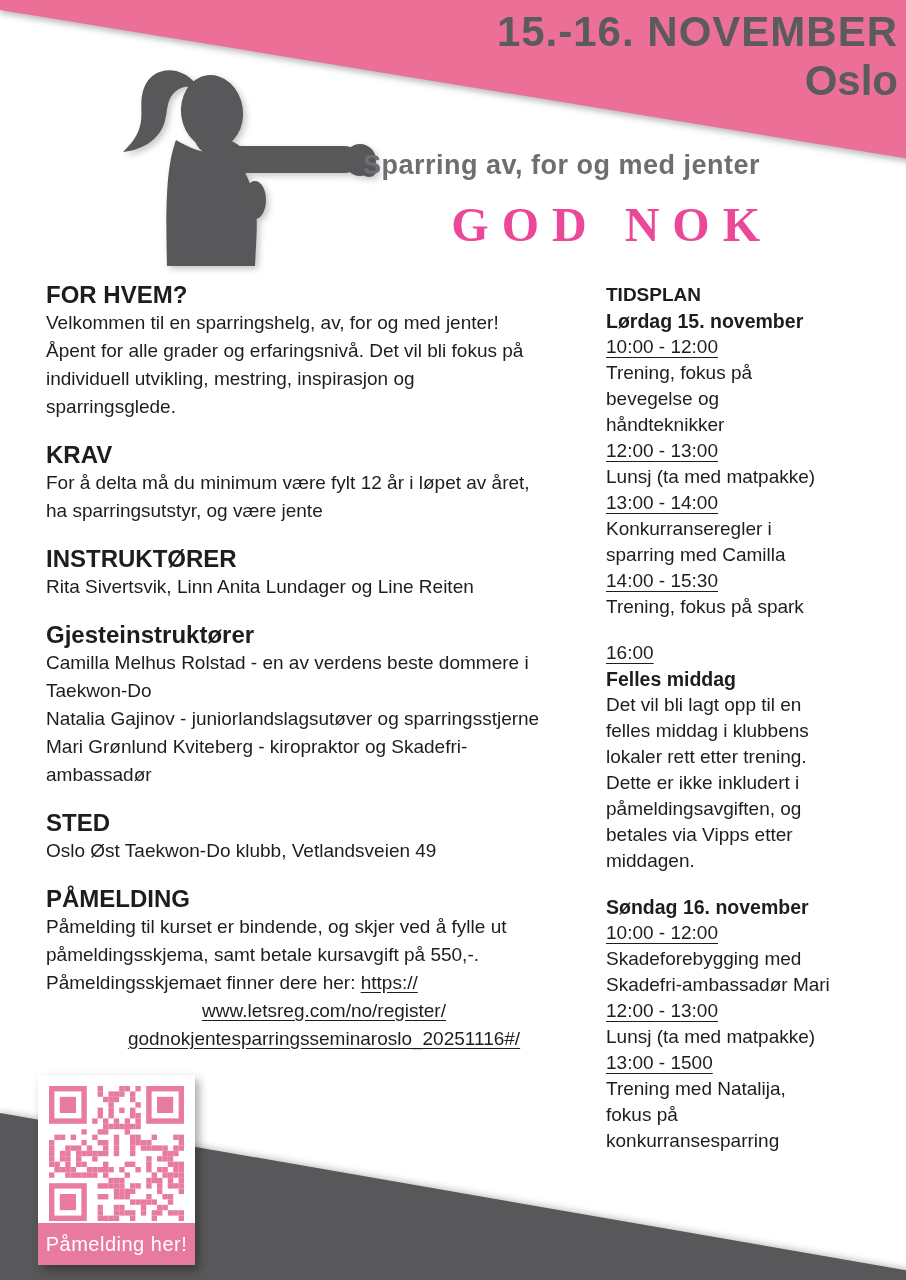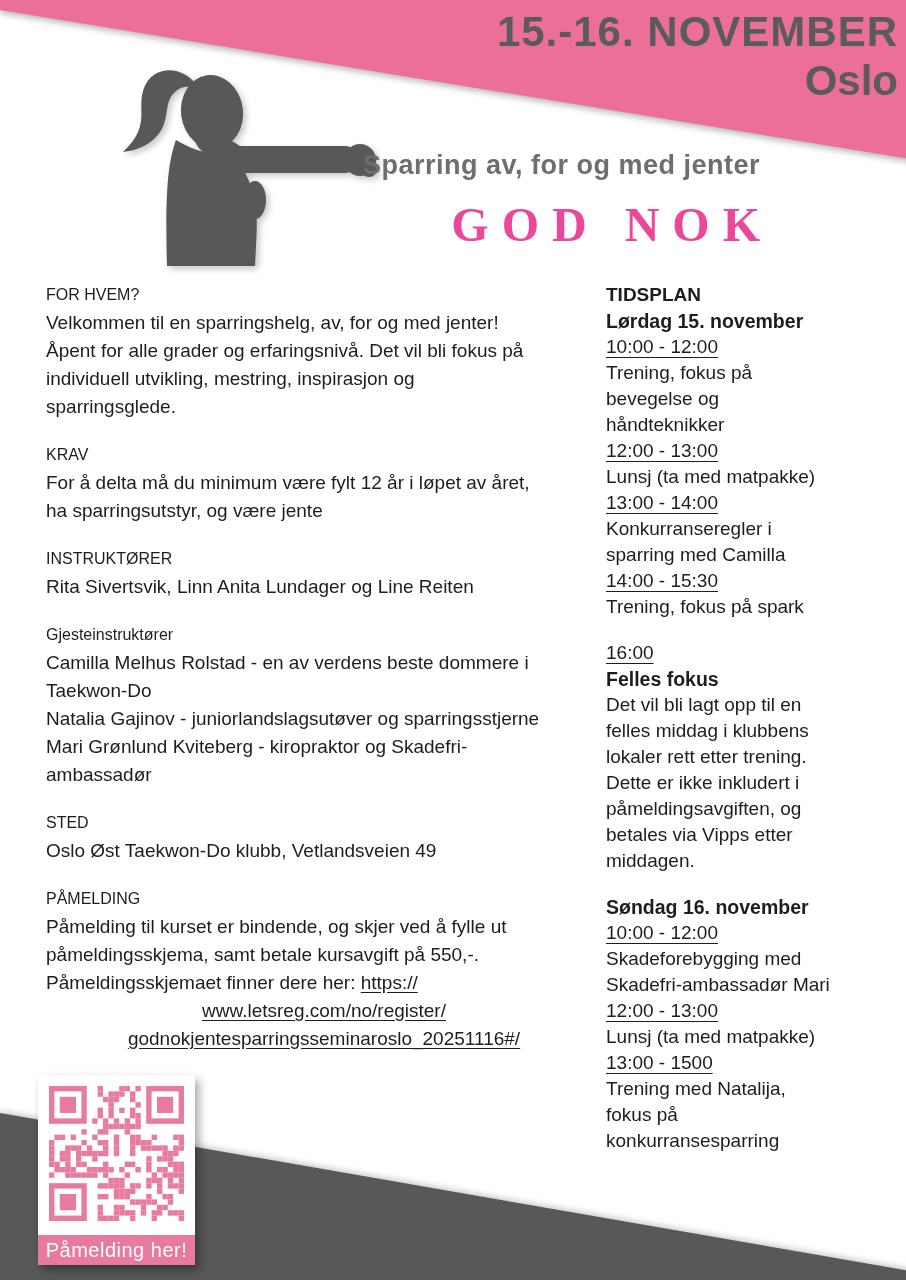--- a/index.html
+++ b/index.html
@@ -19,21 +19,21 @@
   .silhouette{position:absolute;left:108px;top:58px;
               filter:drop-shadow(3px 3px 3px rgba(0,0,0,0.22));}
   .logo-text{position:absolute;top:150px;right:156px;text-align:right;}
   .logo-sub{font-size:27px;font-weight:bold;color:#6d6e71;letter-spacing:0.5px;}
   .logo-title{font-family:Liberation Serif, serif;font-size:48px;font-weight:800;
               color:#ec4899;letter-spacing:13px;line-height:76px;margin-top:6px;
               margin-right:-13px;white-space:nowrap;}
 
   
   .left-col{position:absolute;left:46px;top:281px;width:556px;}
-  .lheading{font-weight:normal;font-size:16px;line-height:28px;margin-top:20px;white-space:nowrap;}
+  .lheading{font-weight:bold;font-size:24px;line-height:28px;margin-top:20px;white-space:nowrap;}
   .lheading:first-child{margin-top:0;}
   .lbody{font-size:19px;line-height:28px;white-space:nowrap;}
   .llink{font-size:19px;line-height:28px;white-space:nowrap;text-decoration:underline;
          text-underline-offset:3px;cursor:pointer;text-align:center;}
   .inline-link{text-decoration:underline;text-underline-offset:3px;cursor:pointer;margin-top:46px;}
 
   .right-col{position:absolute;left:606px;top:281px;width:262px;}
   .rheading{font-weight:bold;font-size:19px;line-height:27px;white-space:nowrap;}
   .rsub{font-weight:bold;font-size:19.5px;line-height:26px;white-space:nowrap;}
   .rtime{font-size:19px;line-height:26px;white-space:nowrap;text-decoration:underline;
@@ -44,21 +44,21 @@
   
   .gray-wrap{position:absolute;left:0;top:1105px;width:100%;height:175px;
              filter:drop-shadow(0 -2px 3px rgba(0,0,0,0.22));pointer-events:none;}
   .gray-tri{width:100%;height:175px;background:#58585a;
             clip-path:polygon(0 8px,100% 167px,100% 175px,0 175px);}
 
   
   .qr-card{position:absolute;left:38px;top:1075px;width:157px;height:190px;background:#fff;
            box-shadow:4px 5px 9px rgba(0,0,0,0.35);cursor:pointer;}
   .qr{display:block;margin:11px auto 0 auto;}
-  .qr-bar{position:absolute;left:0;bottom:0;width:100%;height:30px;background:#e8799f;
+  .qr-bar{position:absolute;left:0;bottom:0;width:100%;height:42px;background:#e8799f;
           color:#ffffff;font-size:20px;display:flex;align-items:center;justify-content:center;
           letter-spacing:0.5px;}
 </style>
 </head>
 <body>
 
 <div class="page">
 
   <div class="banner-wrap">
     <div class="banner"></div>
@@ -120,21 +120,21 @@
       <div class="rbody">håndteknikker</div>
       <div class="rtime">12:00 - 13:00</div>
       <div class="rbody">Lunsj (ta med matpakke)</div>
       <div class="rtime">13:00 - 14:00</div>
       <div class="rbody">Konkurranseregler i</div>
       <div class="rbody">sparring med Camilla</div>
       <div class="rtime">14:00 - 15:30</div>
       <div class="rbody">Trening, fokus på spark</div>
       <div class="rgap"></div>
       <div class="rtime">16:00</div>
-      <div class="rsub">Felles fokus</div>
+      <div class="rsub">Felles middag</div>
       <div class="rbody">Det vil bli lagt opp til en</div>
       <div class="rbody">felles middag i klubbens</div>
       <div class="rbody">lokaler rett etter trening.</div>
       <div class="rbody">Dette er ikke inkludert i</div>
       <div class="rbody">påmeldingsavgiften, og</div>
       <div class="rbody">betales via Vipps etter</div>
       <div class="rbody">middagen.</div>
       <div class="rgap"></div>
       <div class="rsub">Søndag 16. november</div>
       <div class="rtime">10:00 - 12:00</div>

